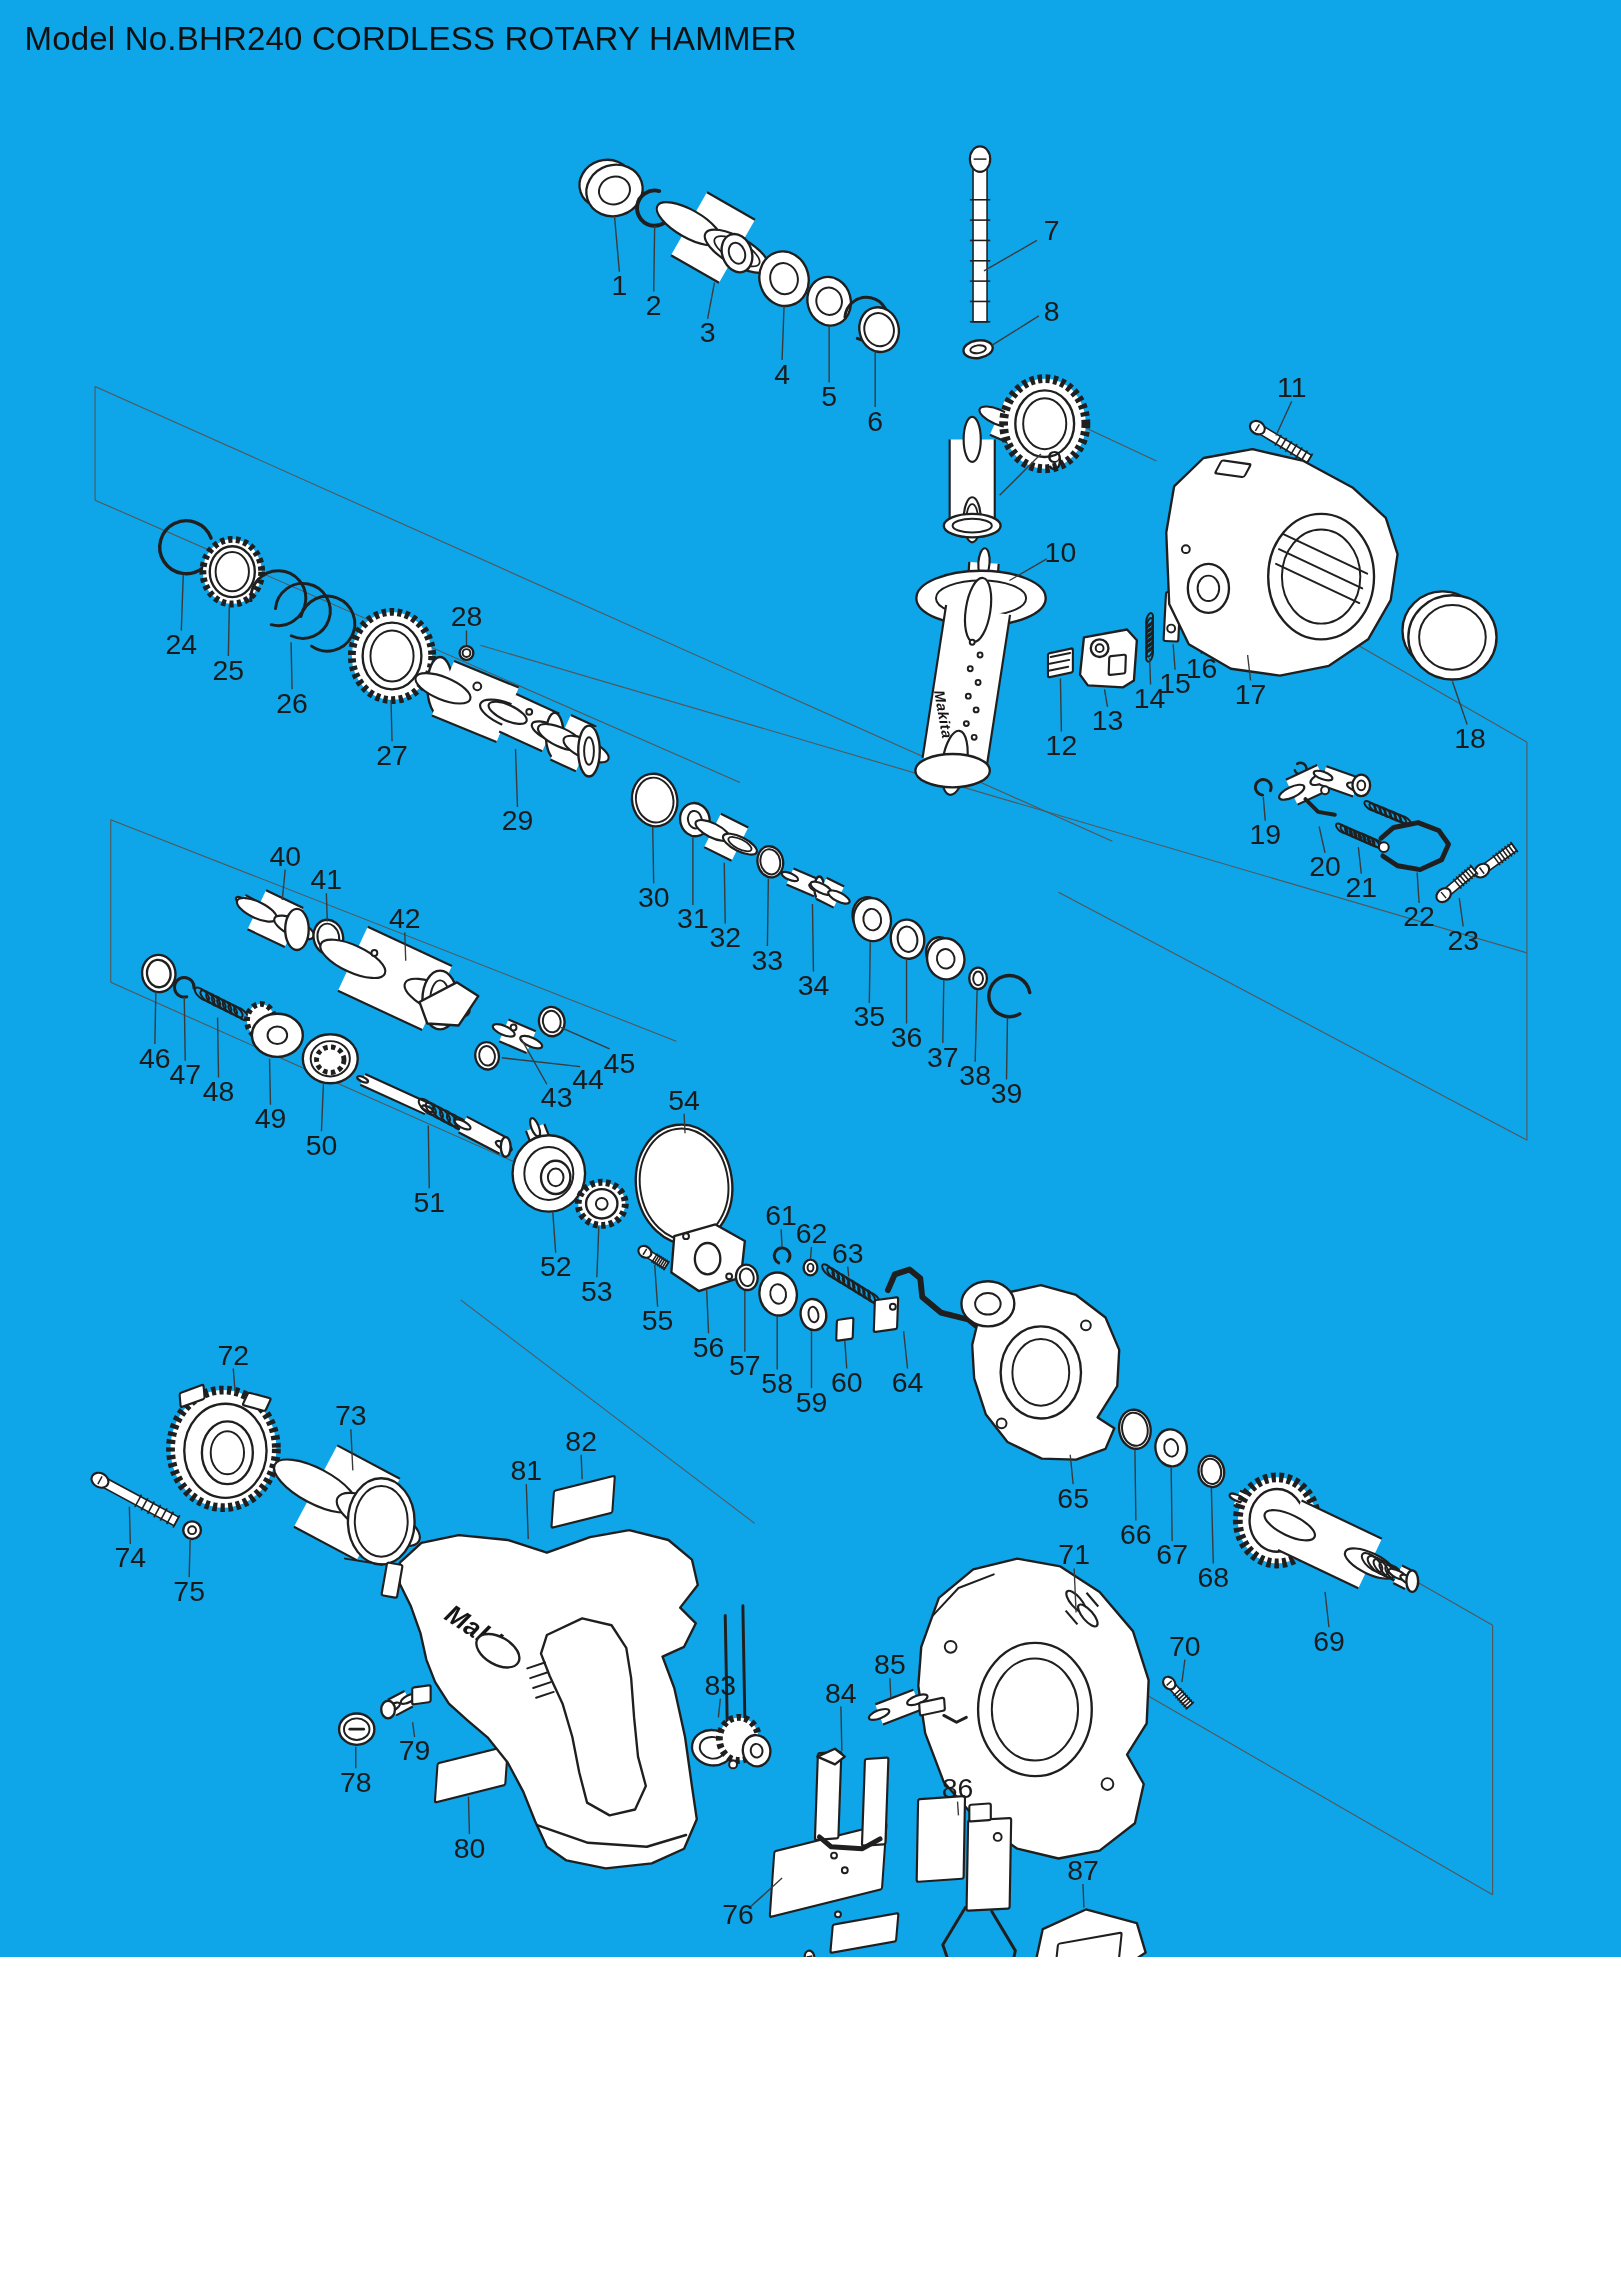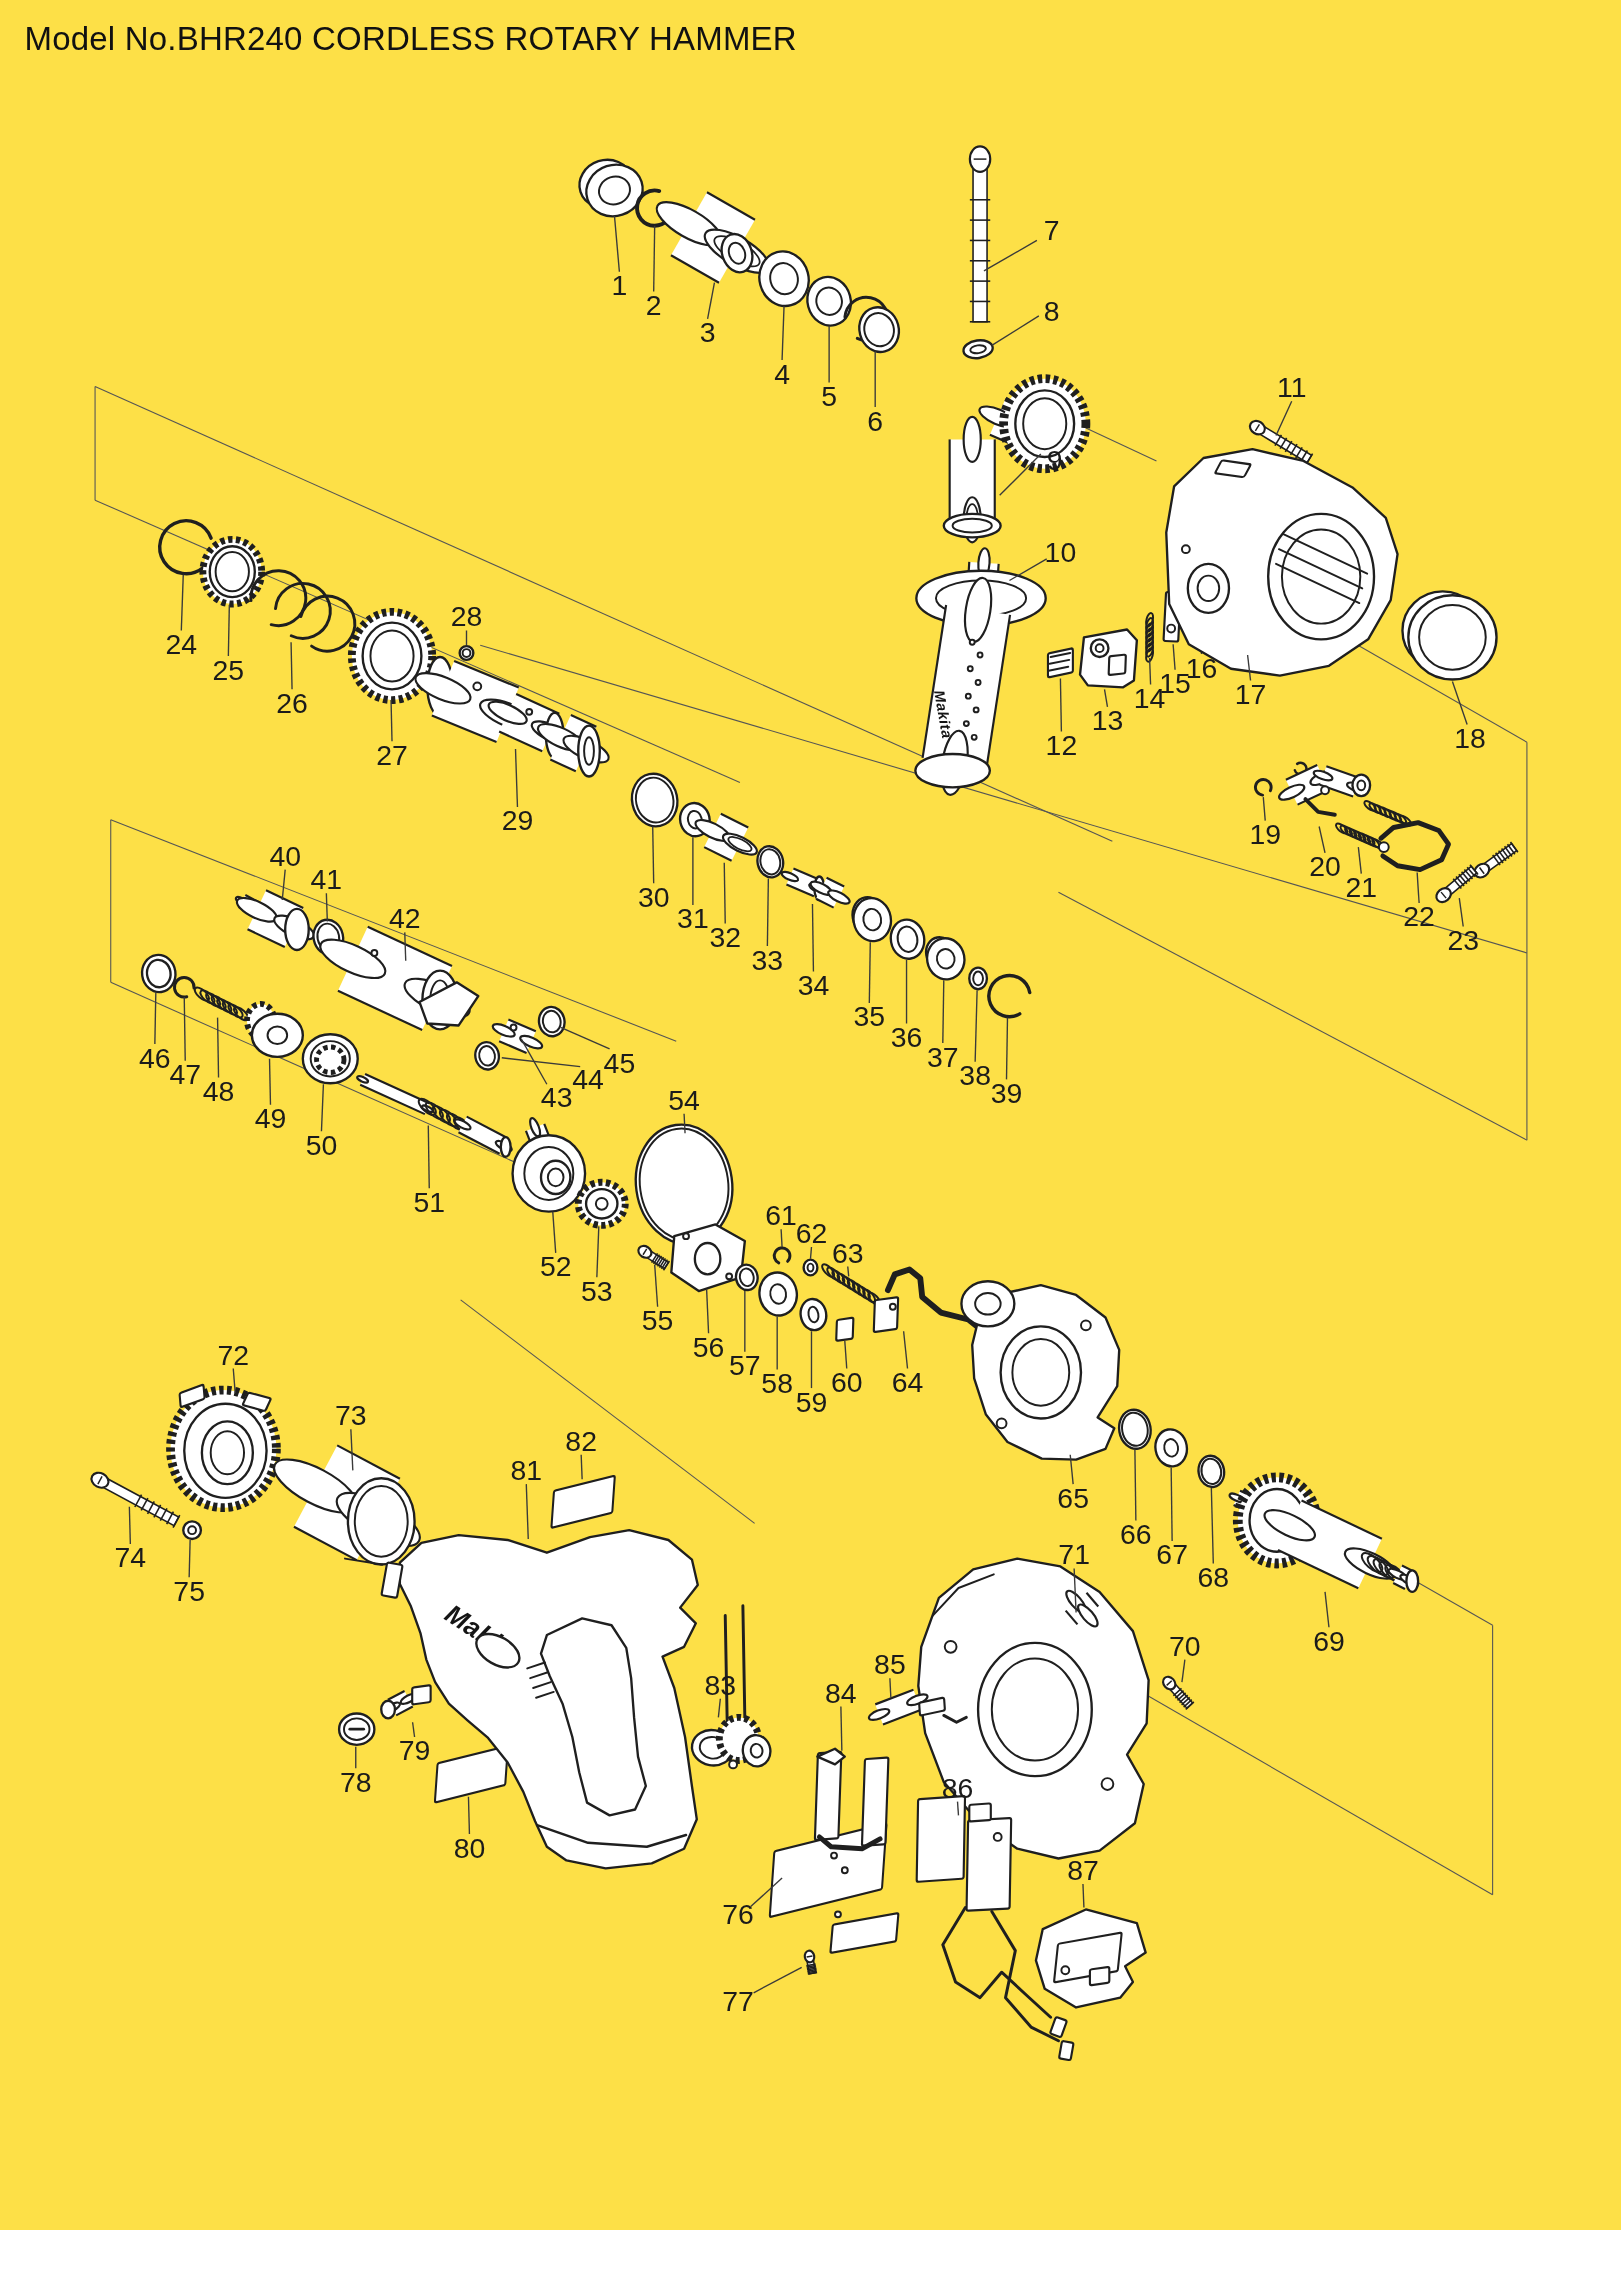--- a/index.html
+++ b/index.html
@@ -1,16 +1,16 @@
 <!DOCTYPE html>
 <html><head>
 <meta charset="utf-8">
 <style>
   html,body{margin:0;padding:0;background:#ffffff;}
-  .stage{position:relative;width:1621px;height:2230px;background:#fde047;overflow:hidden;
+  .stage{position:relative;width:1621px;height:1957px;background:#0ea5e9;overflow:hidden;
          font-family:"Liberation Sans",sans-serif;}
   .title{position:absolute;left:24.5px;top:19.6px;margin:0;font-size:33px;font-weight:500;
          color:#111;letter-spacing:0.2px;font-family:"Liberation Sans",sans-serif;}
   svg{position:absolute;left:0;top:0;}
 </style>
 </head>
 <body>
 
 <div class="stage">
   <h1 class="title">Model No.BHR240 CORDLESS ROTARY HAMMER</h1>

